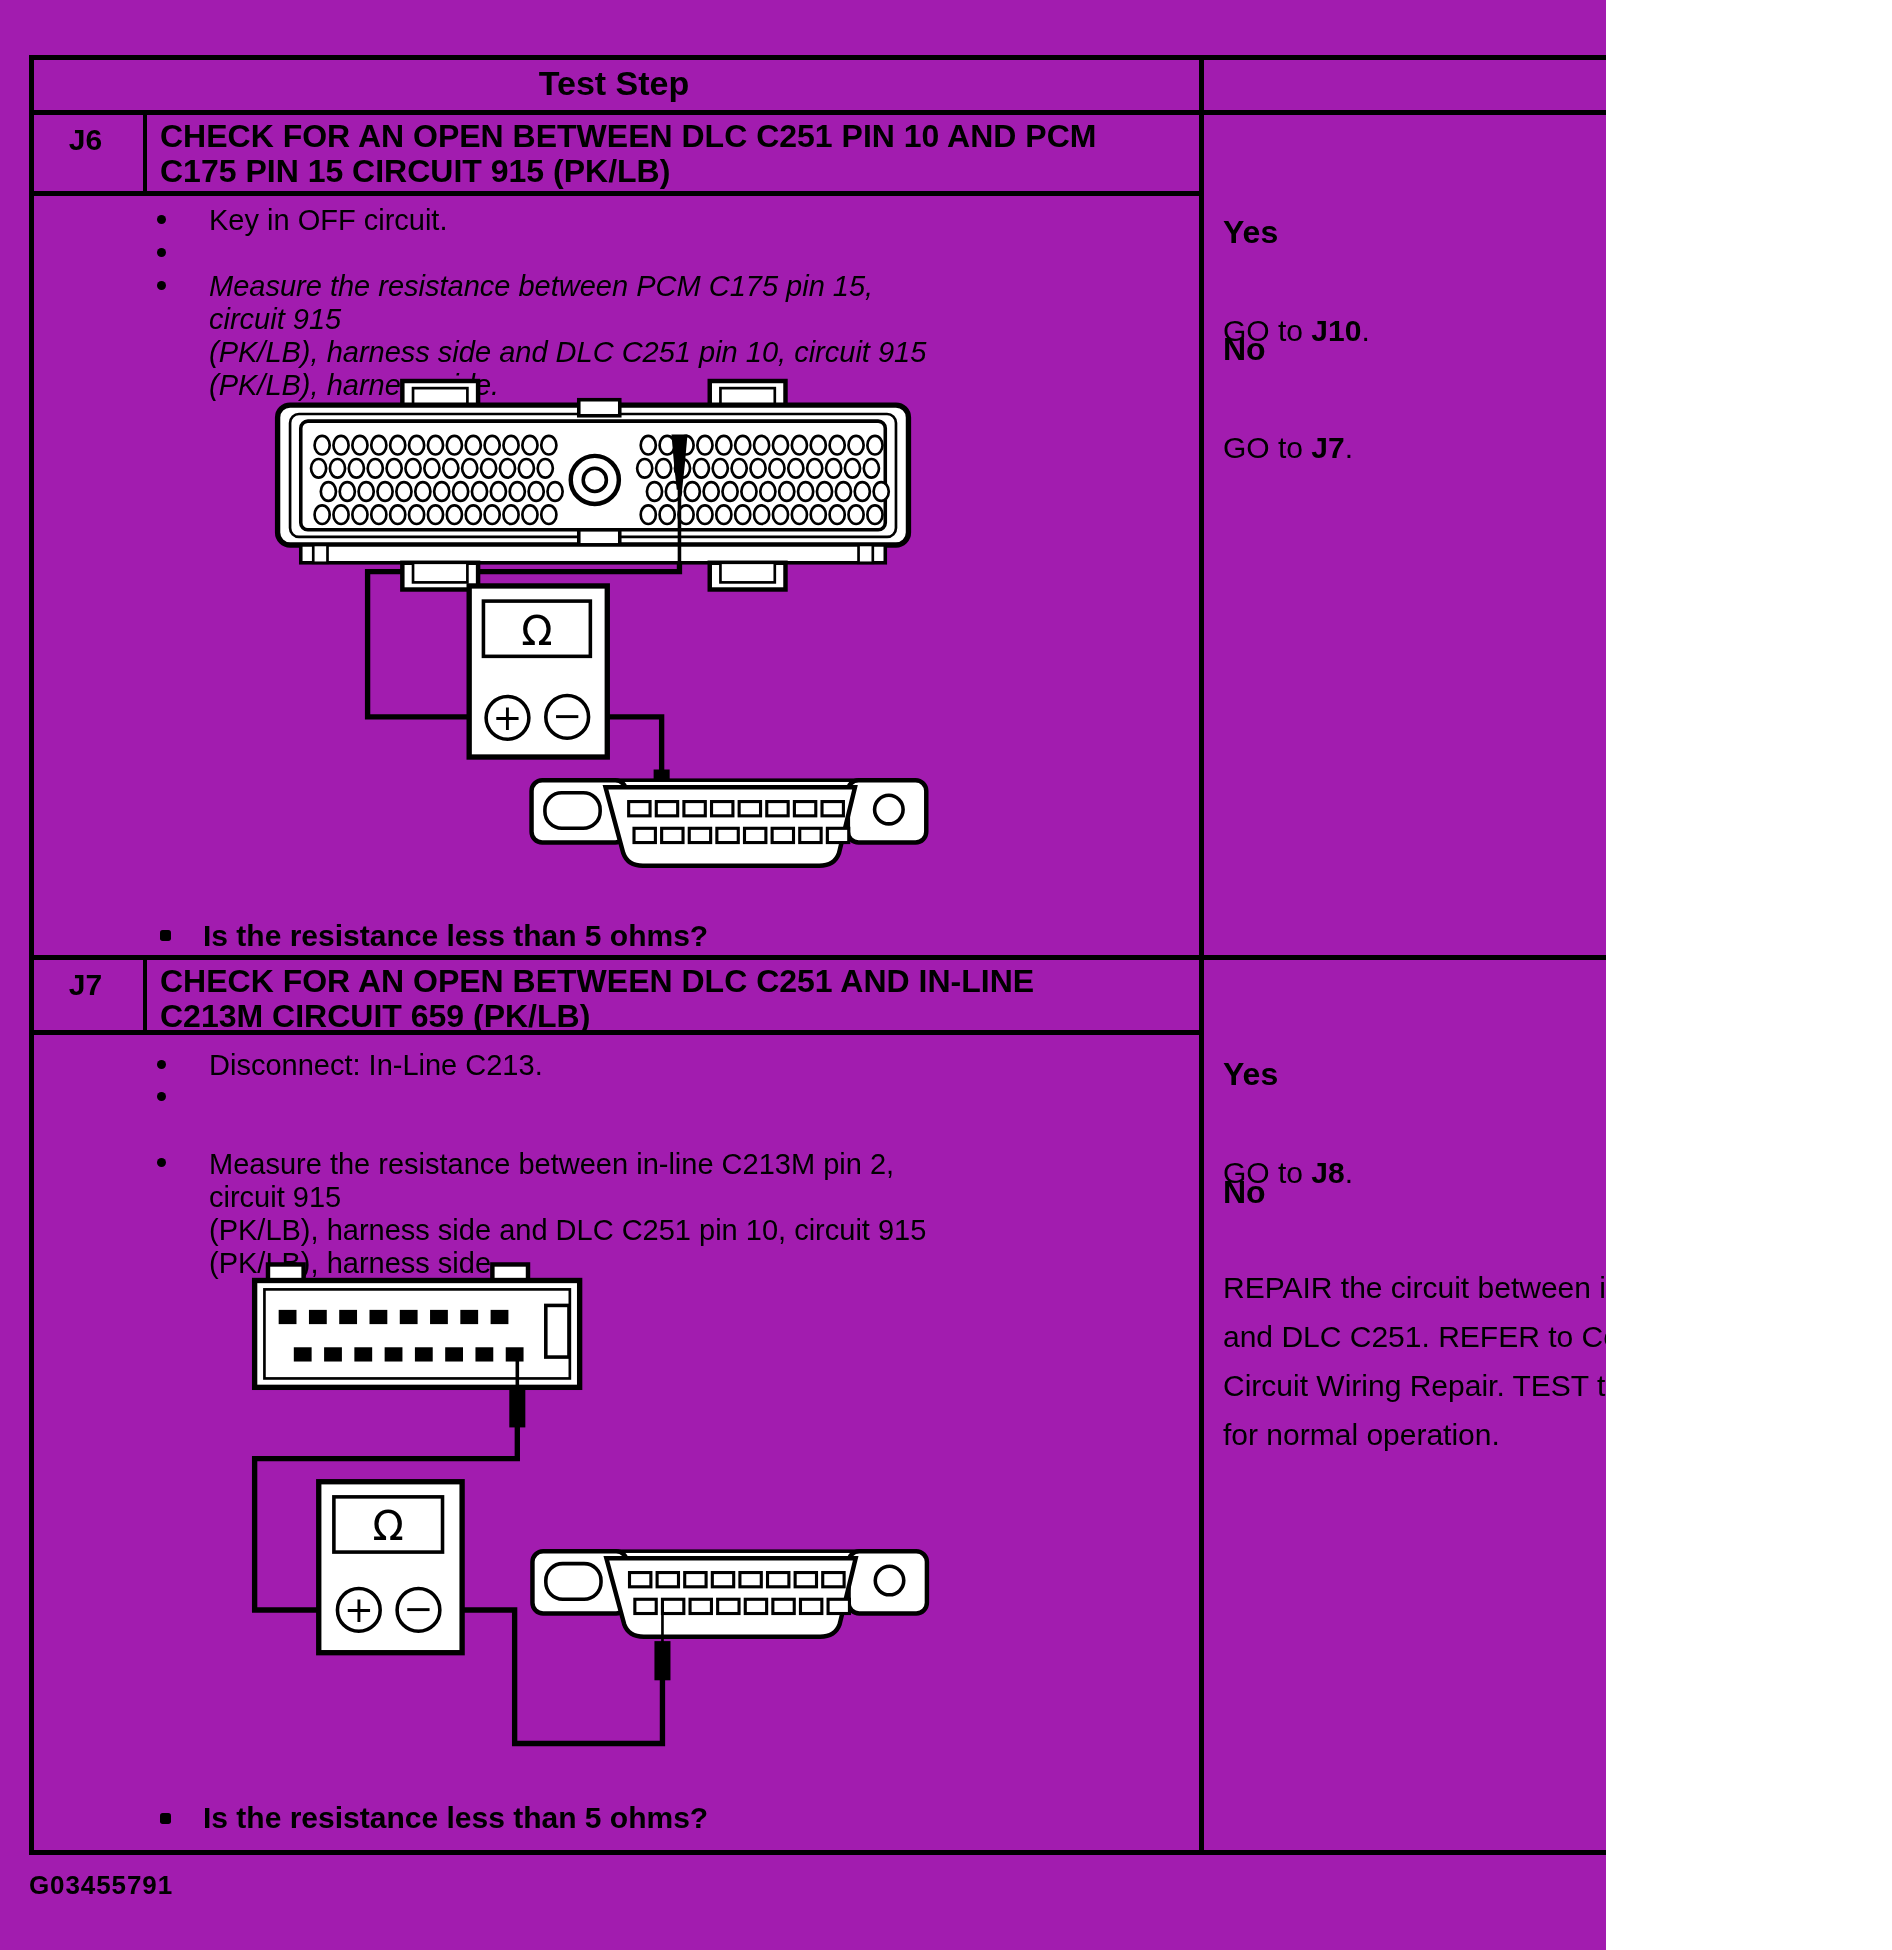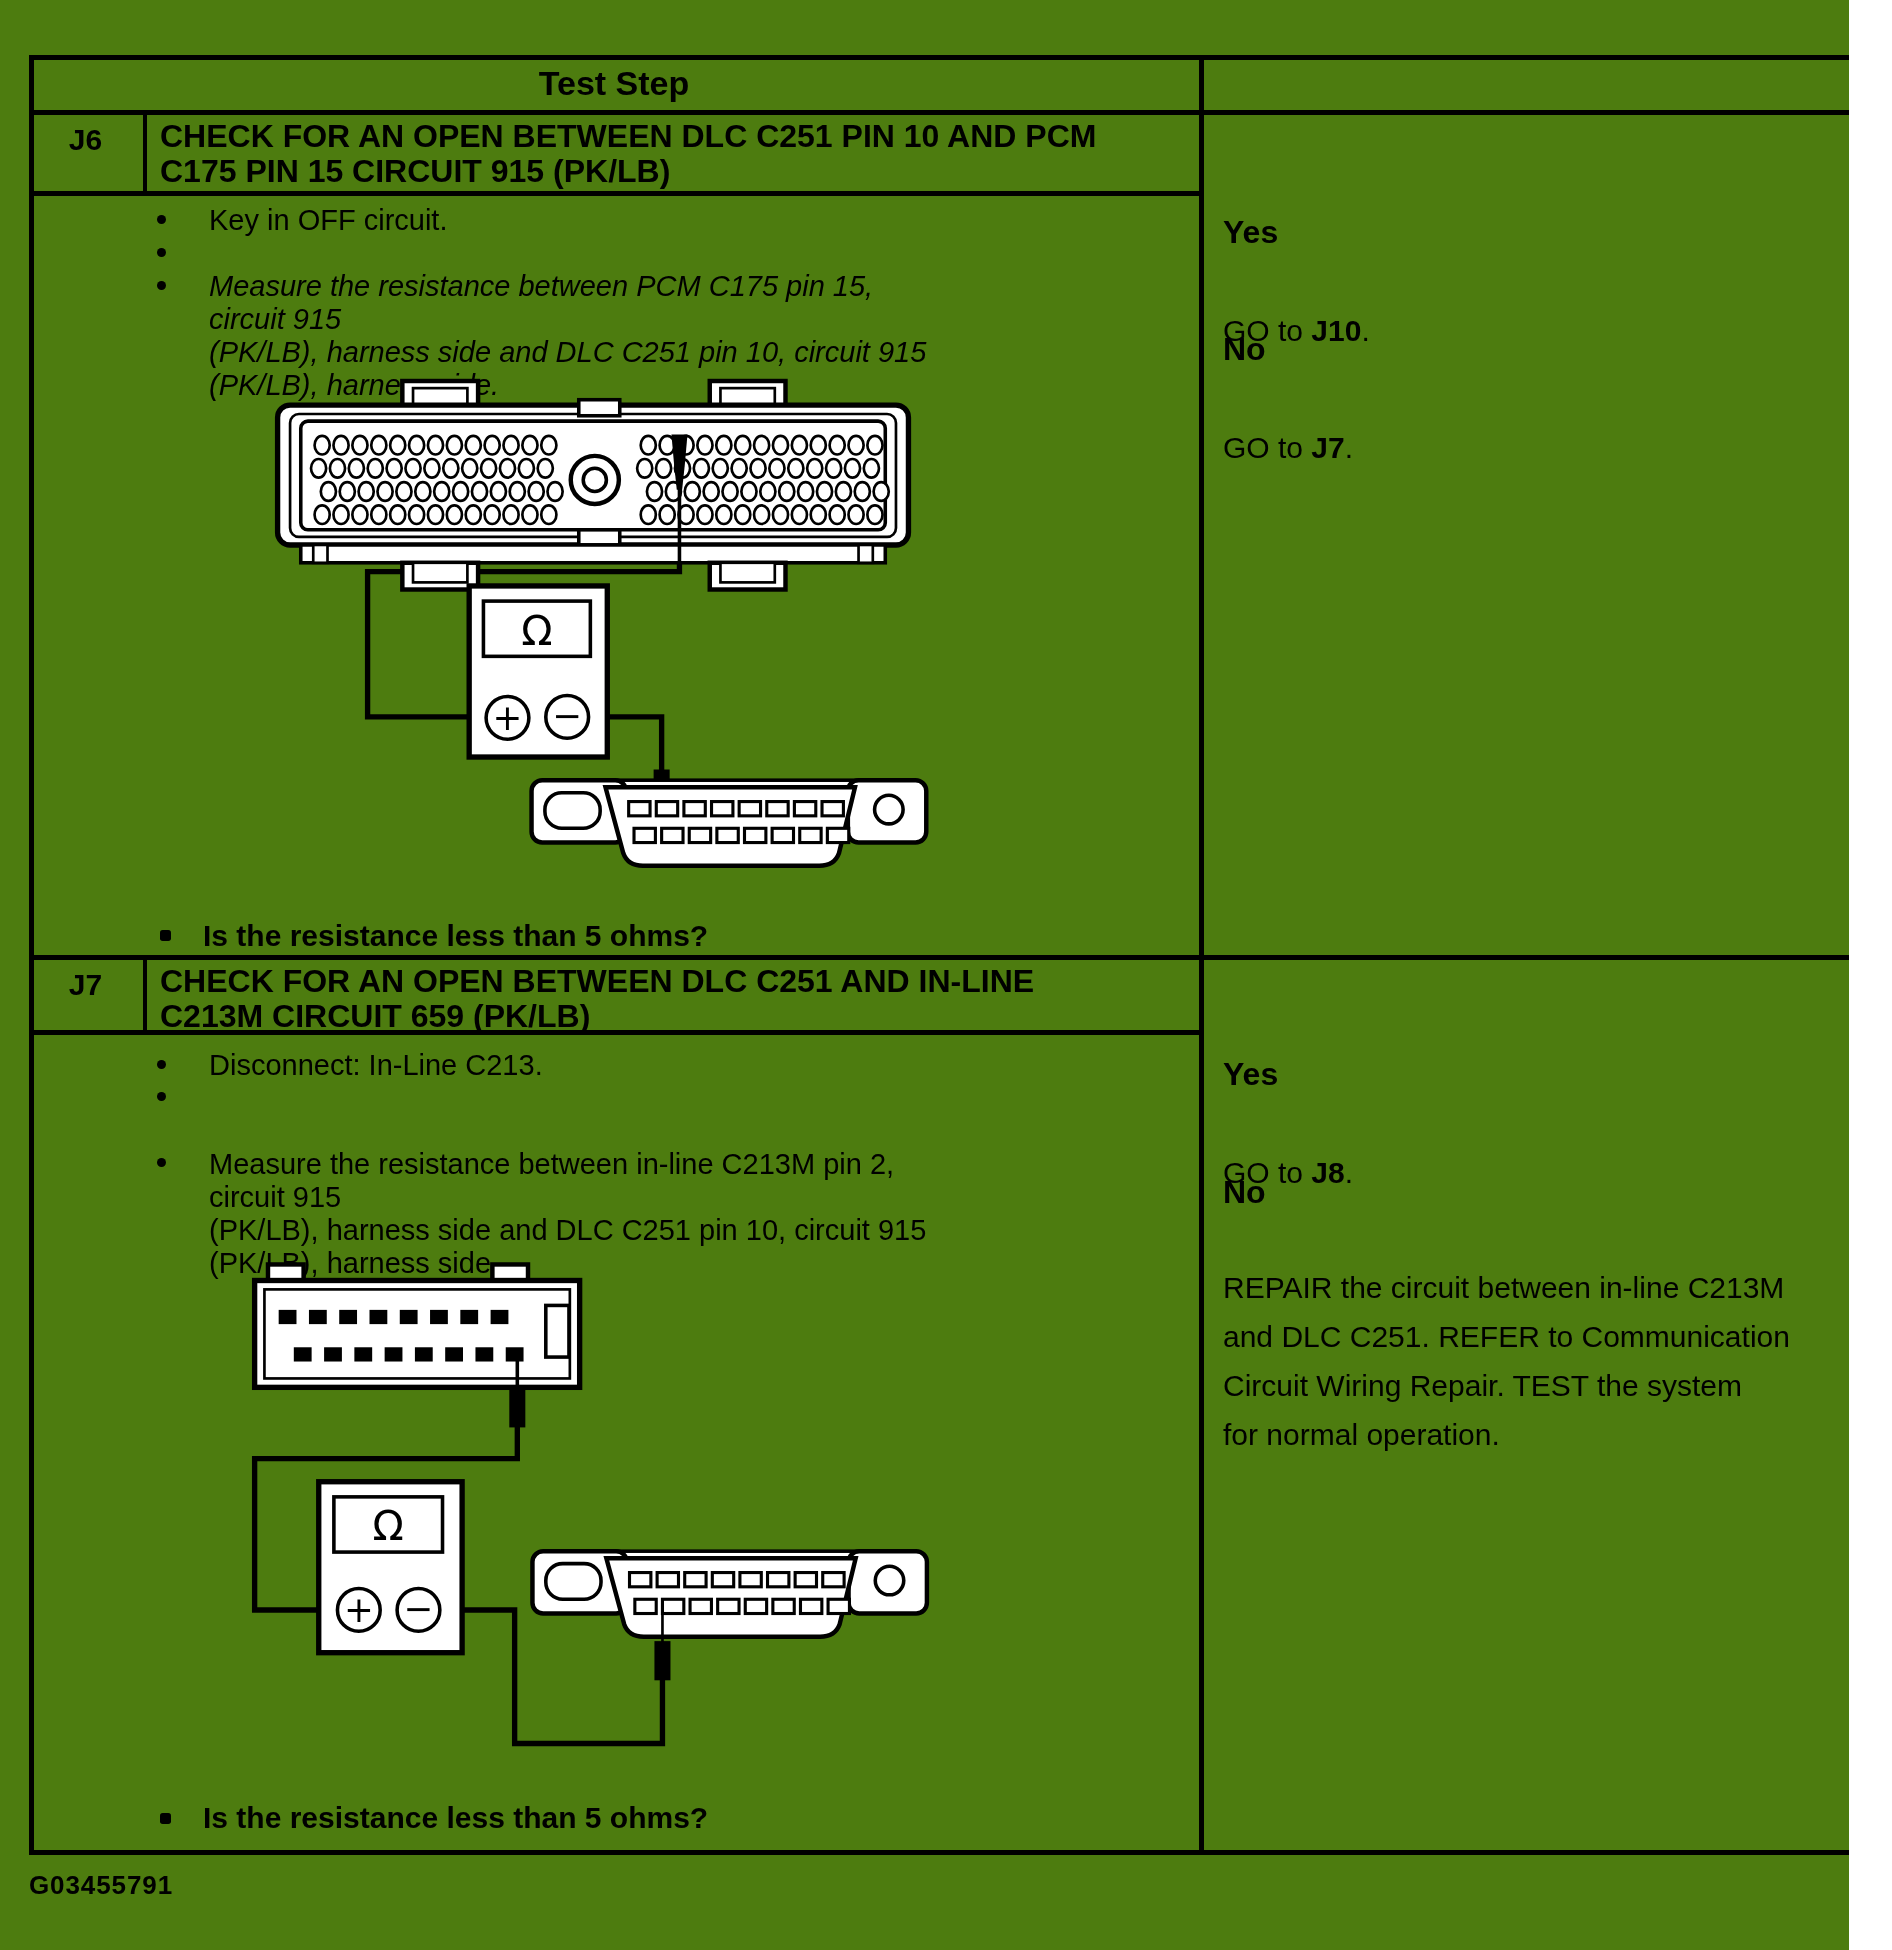--- a/index.html
+++ b/index.html
@@ -1,16 +1,16 @@
 <!DOCTYPE html>
 <html style="font-size:14.3px"><head>
 <meta charset="utf-8">
 <style>
   html,body{margin:0;padding:0;background:#ffffff;}
-  #page{position:relative;width:1849px;height:1951px;background:#4d7c0f;
+  #page{position:relative;width:1606px;height:1951px;background:#a21caf;
         font-family:"Liberation Sans", sans-serif;color:#000;overflow:hidden;}
   .abs{position:absolute;}
   .line{position:absolute;background:#000;}
   .hdr{font-size:34px;font-weight:bold;text-align:center;}
   .rowid{font-size:30px;font-weight:bold;text-align:center;}
   .title{font-size:32px;font-weight:bold;line-height:35px;white-space:pre-line;}
   .btxt{font-size:29px;line-height:33px;white-space:pre-line;}
   .dot{position:absolute;width:9px;height:9px;border-radius:50%;background:#000;}
   .qdot{width:10.7px;height:10.7px;border-radius:2.7px;}
   .question{font-size:30px;font-weight:bold;}

